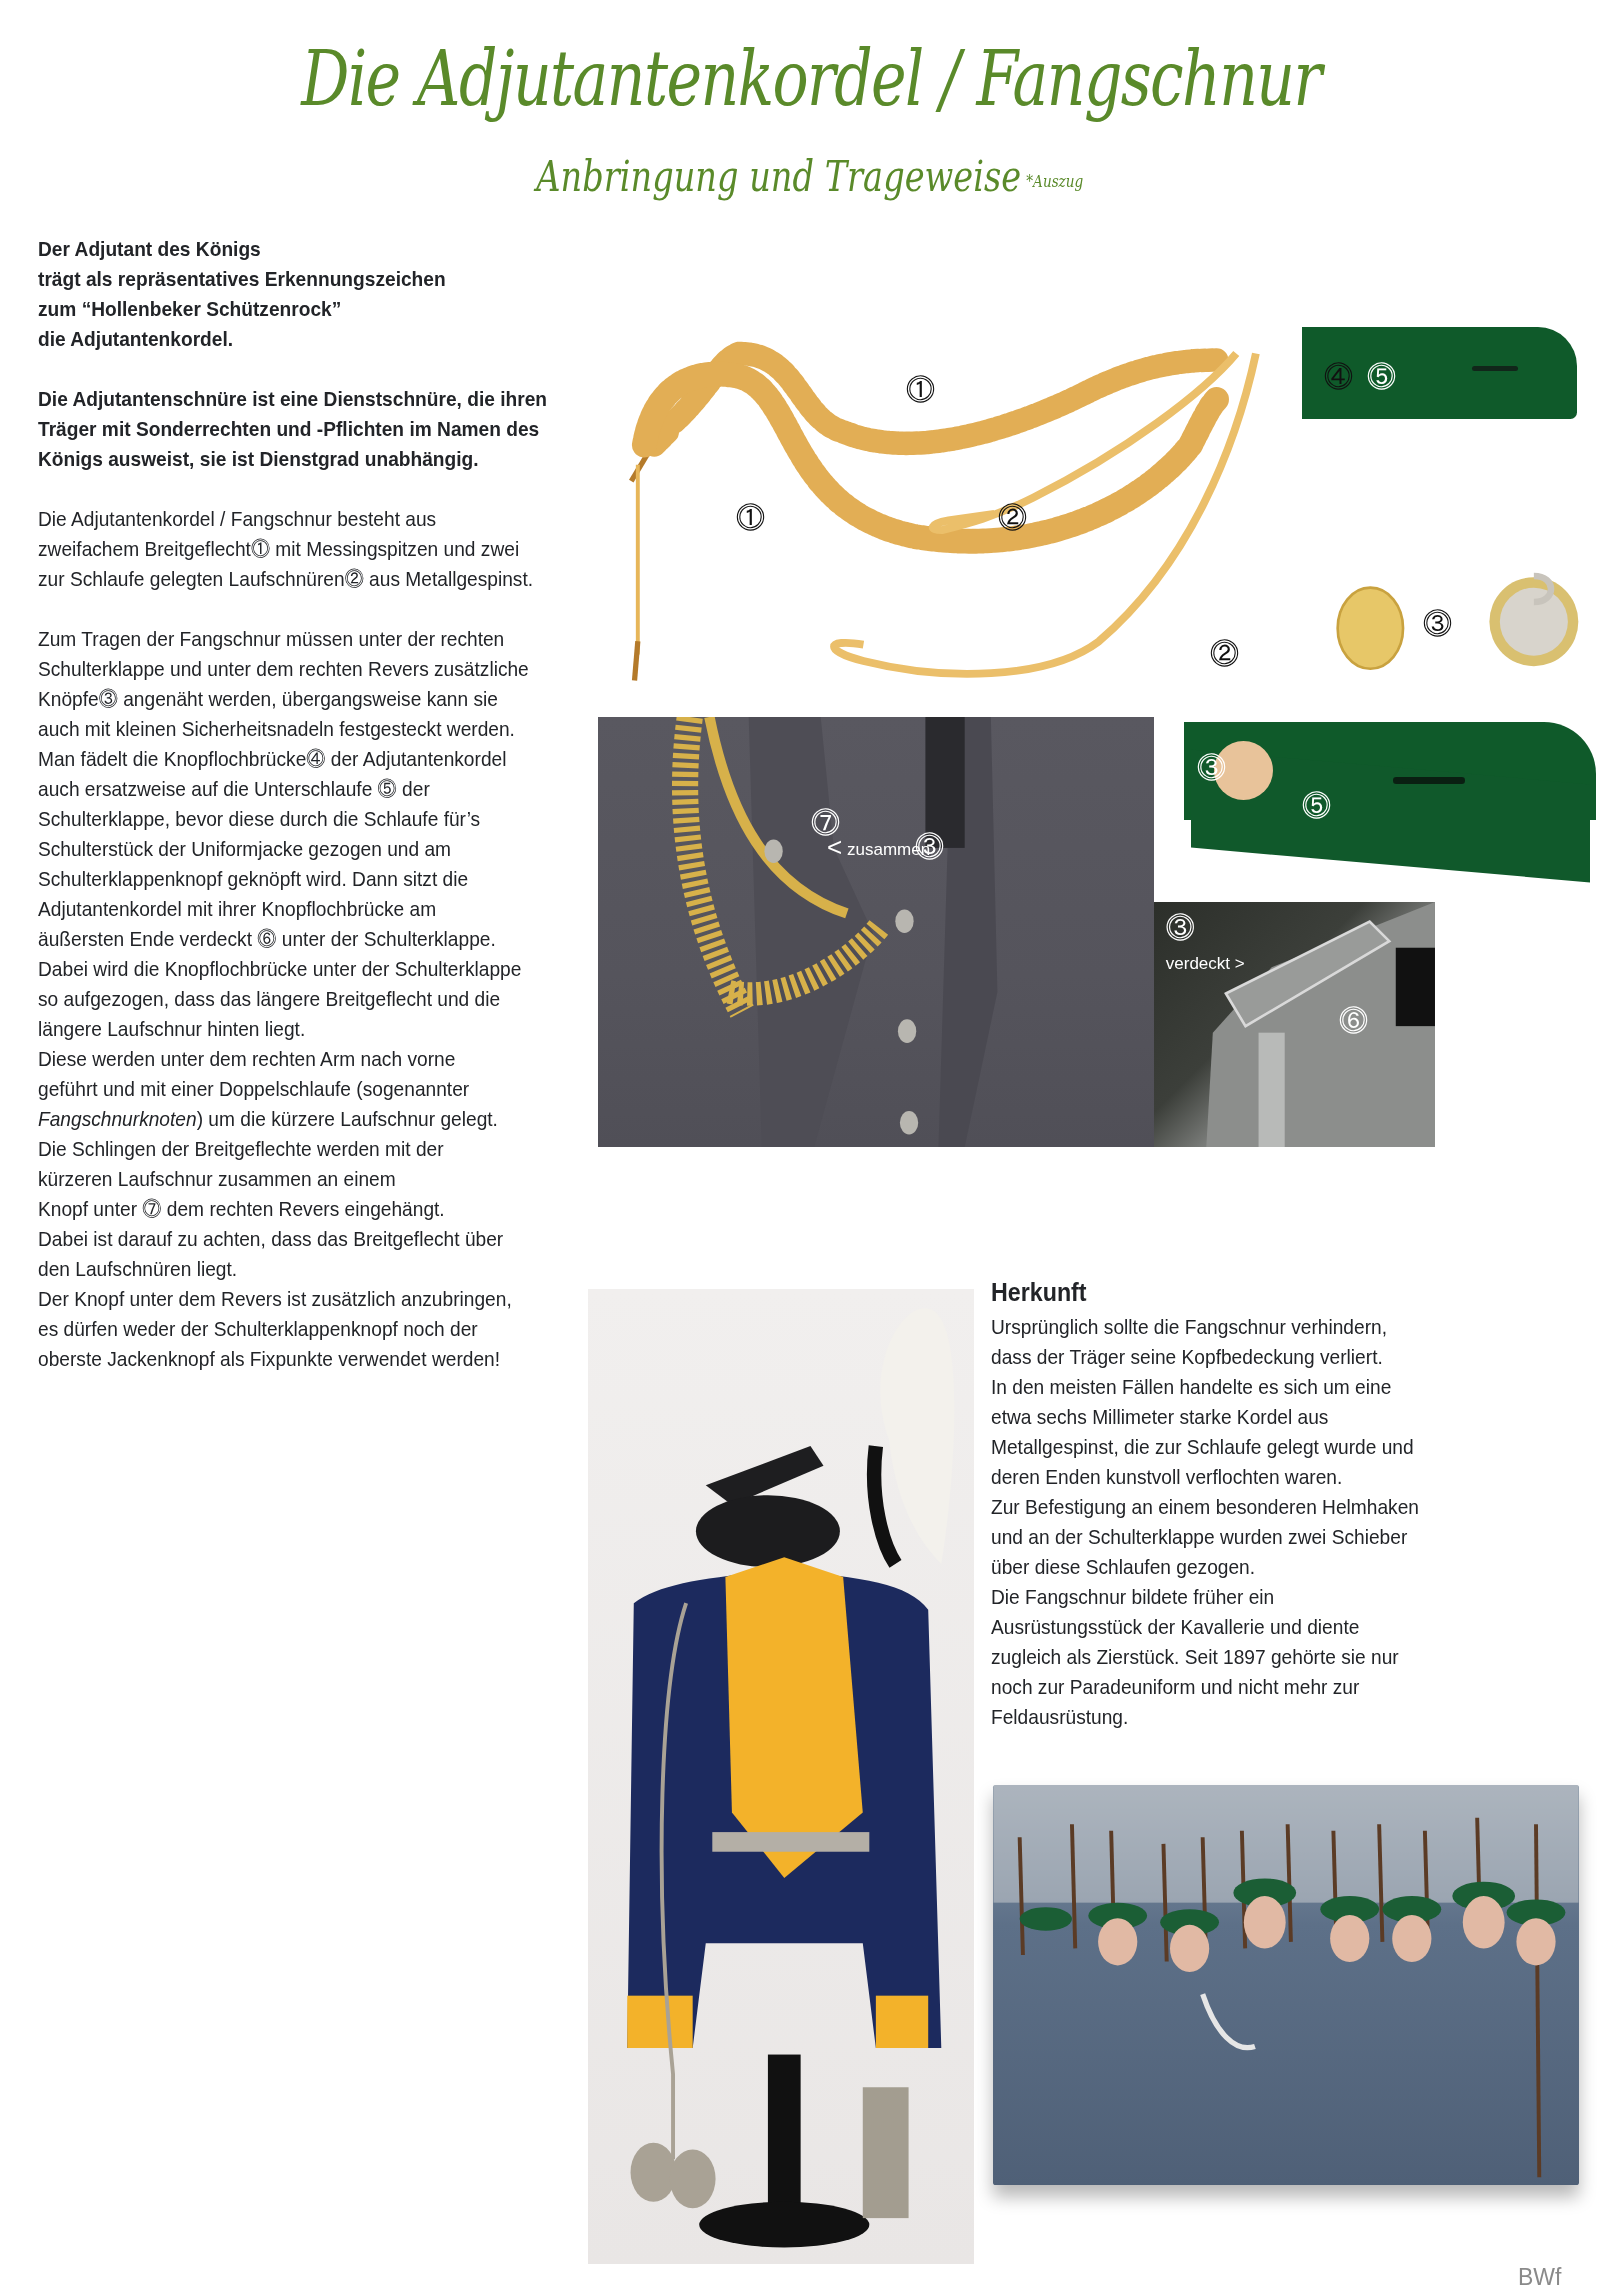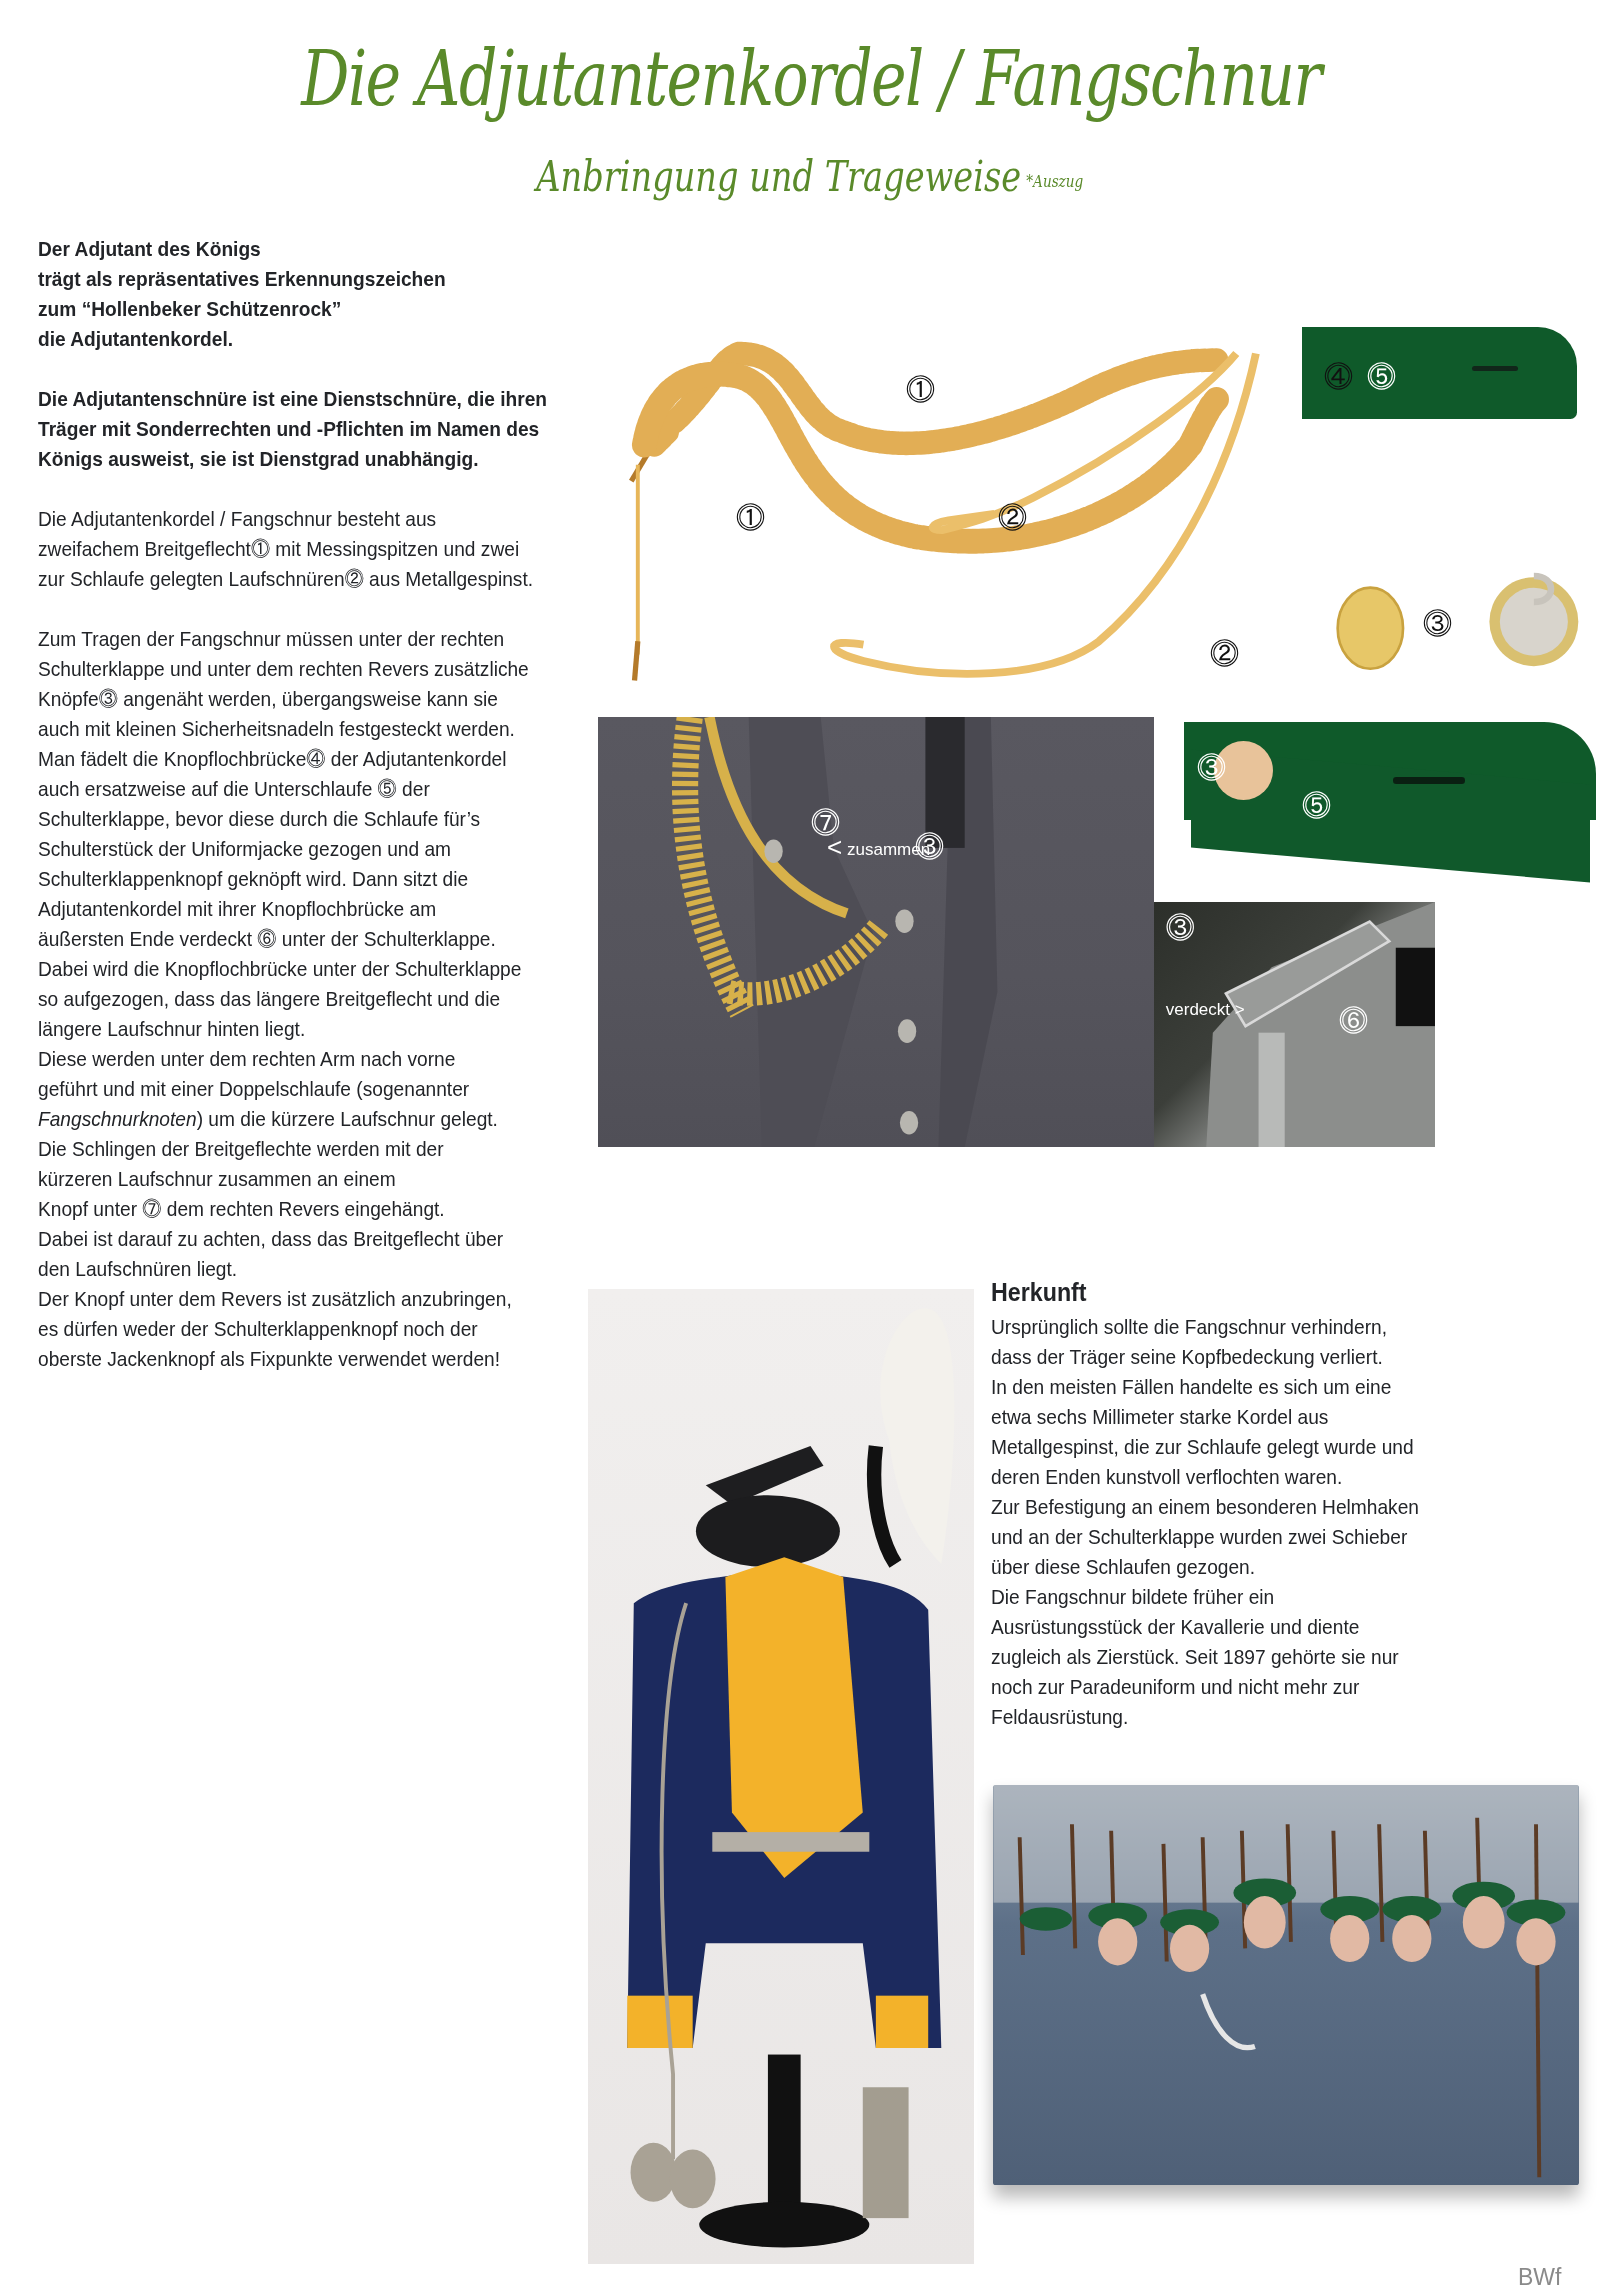--- a/index.html
+++ b/index.html
@@ -161,21 +161,21 @@
 </div>
 
 <div class="photo shoulder">
   <svg width="281" height="245" viewBox="0 0 430 375">
     <polygon points="80,375 90,200 180,100 430,0 430,375" fill="#8c8e8c"></polygon>
     <polygon points="110,140 330,30 360,60 140,190" fill="#999b99" stroke="#d9d9d9" stroke-width="4"></polygon>
     <rect x="160" y="200" width="40" height="175" fill="#b8bab8"></rect>
     <rect x="370" y="70" width="60" height="120" fill="#111"></rect>
   </svg>
   <span class="marker light" style="left:11.8px; top:11.8px;">⓷</span>
-  <span class="label-small" style="left:11.8px; top:52px;margin-top:46px;">verdeckt &gt;</span>
+  <span class="label-small" style="left:11.8px; top:52px;">verdeckt &gt;</span>
   <span class="marker light" style="left:185px; top:105px;">⓺</span>
 </div>
 
 <div class="photo museum">
   <svg width="386" height="975" viewBox="0 0 590 1490">
     <path d="M460,230 C420,120 480,20 520,30 C580,40 560,300 540,420 C500,380 470,320 460,230 Z" fill="#f3f1ec"></path>
     <path d="M440,240 C430,320 450,390 470,420" stroke="#111" stroke-width="22" fill="none"></path>
     <path d="M180,300 L340,240 L360,270 L220,330 Z" fill="#1e1e20"></path>
     <ellipse cx="275" cy="370" rx="110" ry="55" fill="#1c1c1e"></ellipse>
     <path d="M70,480 C110,450 180,440 300,430 C420,440 490,450 520,490 L540,1160 L440,1160 L420,1000 L180,1000 L160,1160 L60,1160 Z" fill="#1c2a5e"></path>

